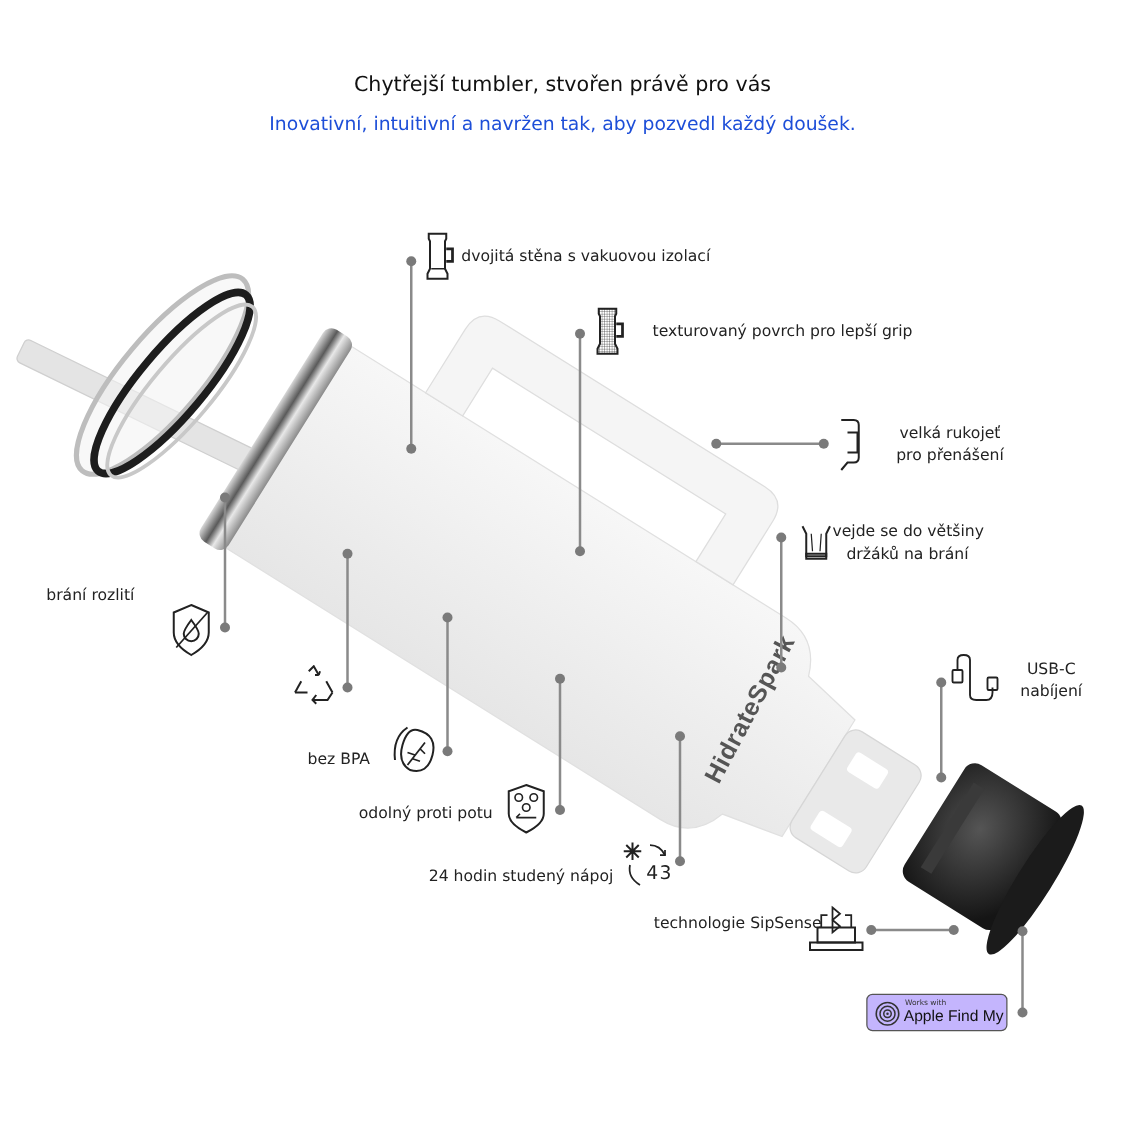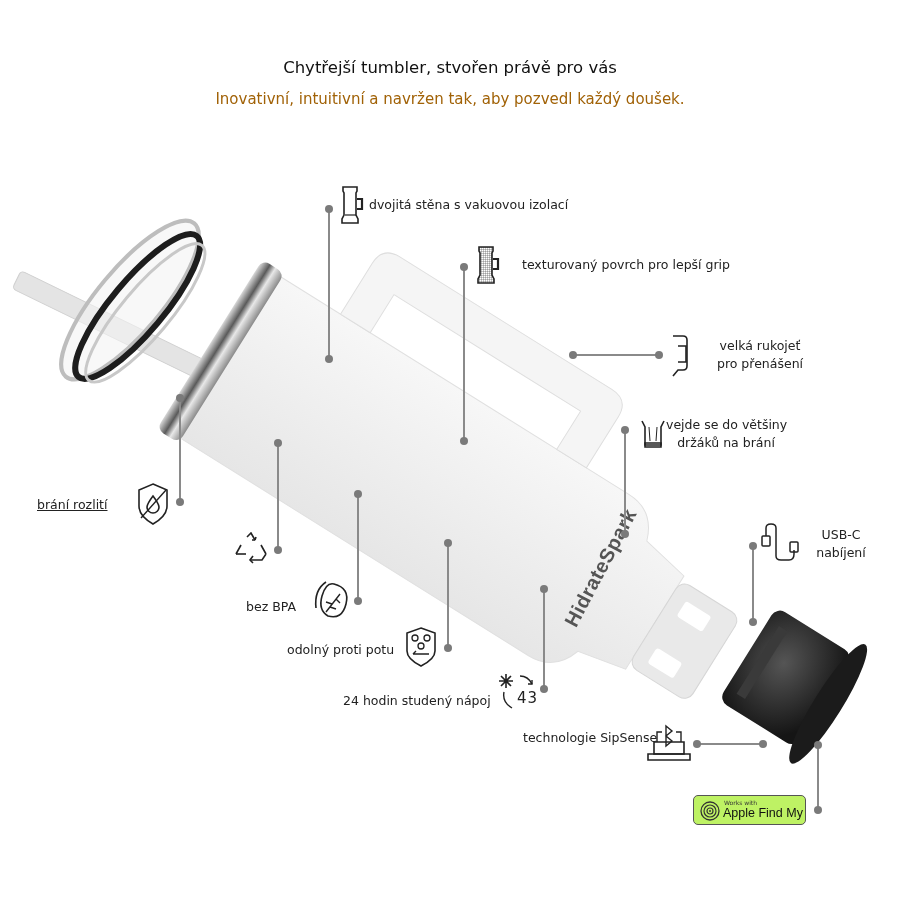--- a/index.html
+++ b/index.html
@@ -1,28 +1,28 @@
 <!DOCTYPE html>
 <html><head>
 <meta charset="utf-8">
 <style>
   html, body { margin:0; padding:0; background:#ffffff; }
   body { width:900px; height:900px; position:relative; overflow:hidden;
          font-family:"DejaVu Sans","Liberation Sans",sans-serif; color:#1f1f1f; }
   .abs { position:absolute; }
   .title { left:0; width:900px; top:58px; text-align:center; font-weight:normal; font-size:16.5px; color:#111; }
-  .subtitle { left:0; width:900px; top:90px; text-align:center; font-size:15px; color:#a16207; }
+  .subtitle { left:0; width:900px; top:90px; text-align:center; font-size:15px; color:#1d4ed8; }
   .label { font-size:12.5px; color:#222; white-space:nowrap; line-height:18px; }
   .label.center { text-align:center; }
   .vline { position:absolute; width:2px; background:#8a8a8a; }
   .hline { position:absolute; height:2px; background:#8a8a8a; }
   .dot { position:absolute; width:8px; height:8px; border-radius:50%; background:#7a7a7a; }
   .icon { position:absolute; }
   .icon svg { display:block; }
-  .badge { position:absolute; left:693px; top:795px; width:113px; height:30px; border:1.5px solid #555; border-radius:5px; background:#bef264; box-sizing:border-box;text-align:center; }
+  .badge { position:absolute; left:693px; top:795px; width:113px; height:30px; border:1.5px solid #555; border-radius:5px; background:#c4b5fd; box-sizing:border-box;text-align:center; }
   .badge .b-small { position:absolute; left:30px; top:3px; font-size:6px; color:#333; }
   .badge .b-big { position:absolute; left:29px; top:10px; font-size:12.5px; color:#111; font-family:"Liberation Sans",sans-serif; }
   .badge .b-ico { position:absolute; left:6px; top:5px; }
   .brand { position:absolute; left:560px; top:620px; font-weight:bold; font-size:20px; color:#555; transform:rotate(-62deg); transform-origin:left top; font-family:"Liberation Sans",sans-serif; letter-spacing:0.5px; }
 </style>
 </head>
 <body>
 
 <div class="abs title">Chytřejší tumbler, stvořen právě pro vás</div>
 <div class="abs subtitle">Inovativní, intuitivní a navržen tak, aby pozvedl každý doušek.</div>
@@ -174,21 +174,21 @@
       <path d="M8 14V6q0-4 5-4t5 4v28q0 4 5 4h8q5 0 5-6v-4" fill="none" stroke="#222" stroke-width="1.5"></path>
       <rect x="4" y="14" width="8" height="10" rx="1" fill="none" stroke="#222" stroke-width="1.5"></rect>
       <rect x="32" y="20" width="8" height="10" rx="1" fill="none" stroke="#222" stroke-width="1.5"></rect>
     </svg>
 </div>
 <div class="abs label center" style="left:806px;top:514px;width:70px;margin-top:12px;">
   <div>USB-C</div>
   <div>nabíjení</div>
 </div>
 
-<div class="abs label" style="left:37px;top:496px;text-decoration:underline;">brání rozlití</div>
+<div class="abs label" style="left:37px;top:467px;">brání rozlití</div>
 <div class="icon" style="left:136px;top:482px;">
   <svg width="34" height="44" viewBox="0 0 34 44">
       <path d="M17 2l14 6v16q0 10-14 18Q3 34 3 24V8z" fill="none" stroke="#222" stroke-width="1.6"></path>
       <path d="M17 14q-6 8-6 11a6 6 0 0 0 12 0q0-3-6-11z" fill="none" stroke="#222" stroke-width="1.6"></path>
       <path d="M5 36L30 8" stroke="#222" stroke-width="1.4"></path>
     </svg>
 </div>
 
 <div class="icon" style="left:234px;top:532px;">
   <svg width="34" height="32" viewBox="0 0 34 32">

